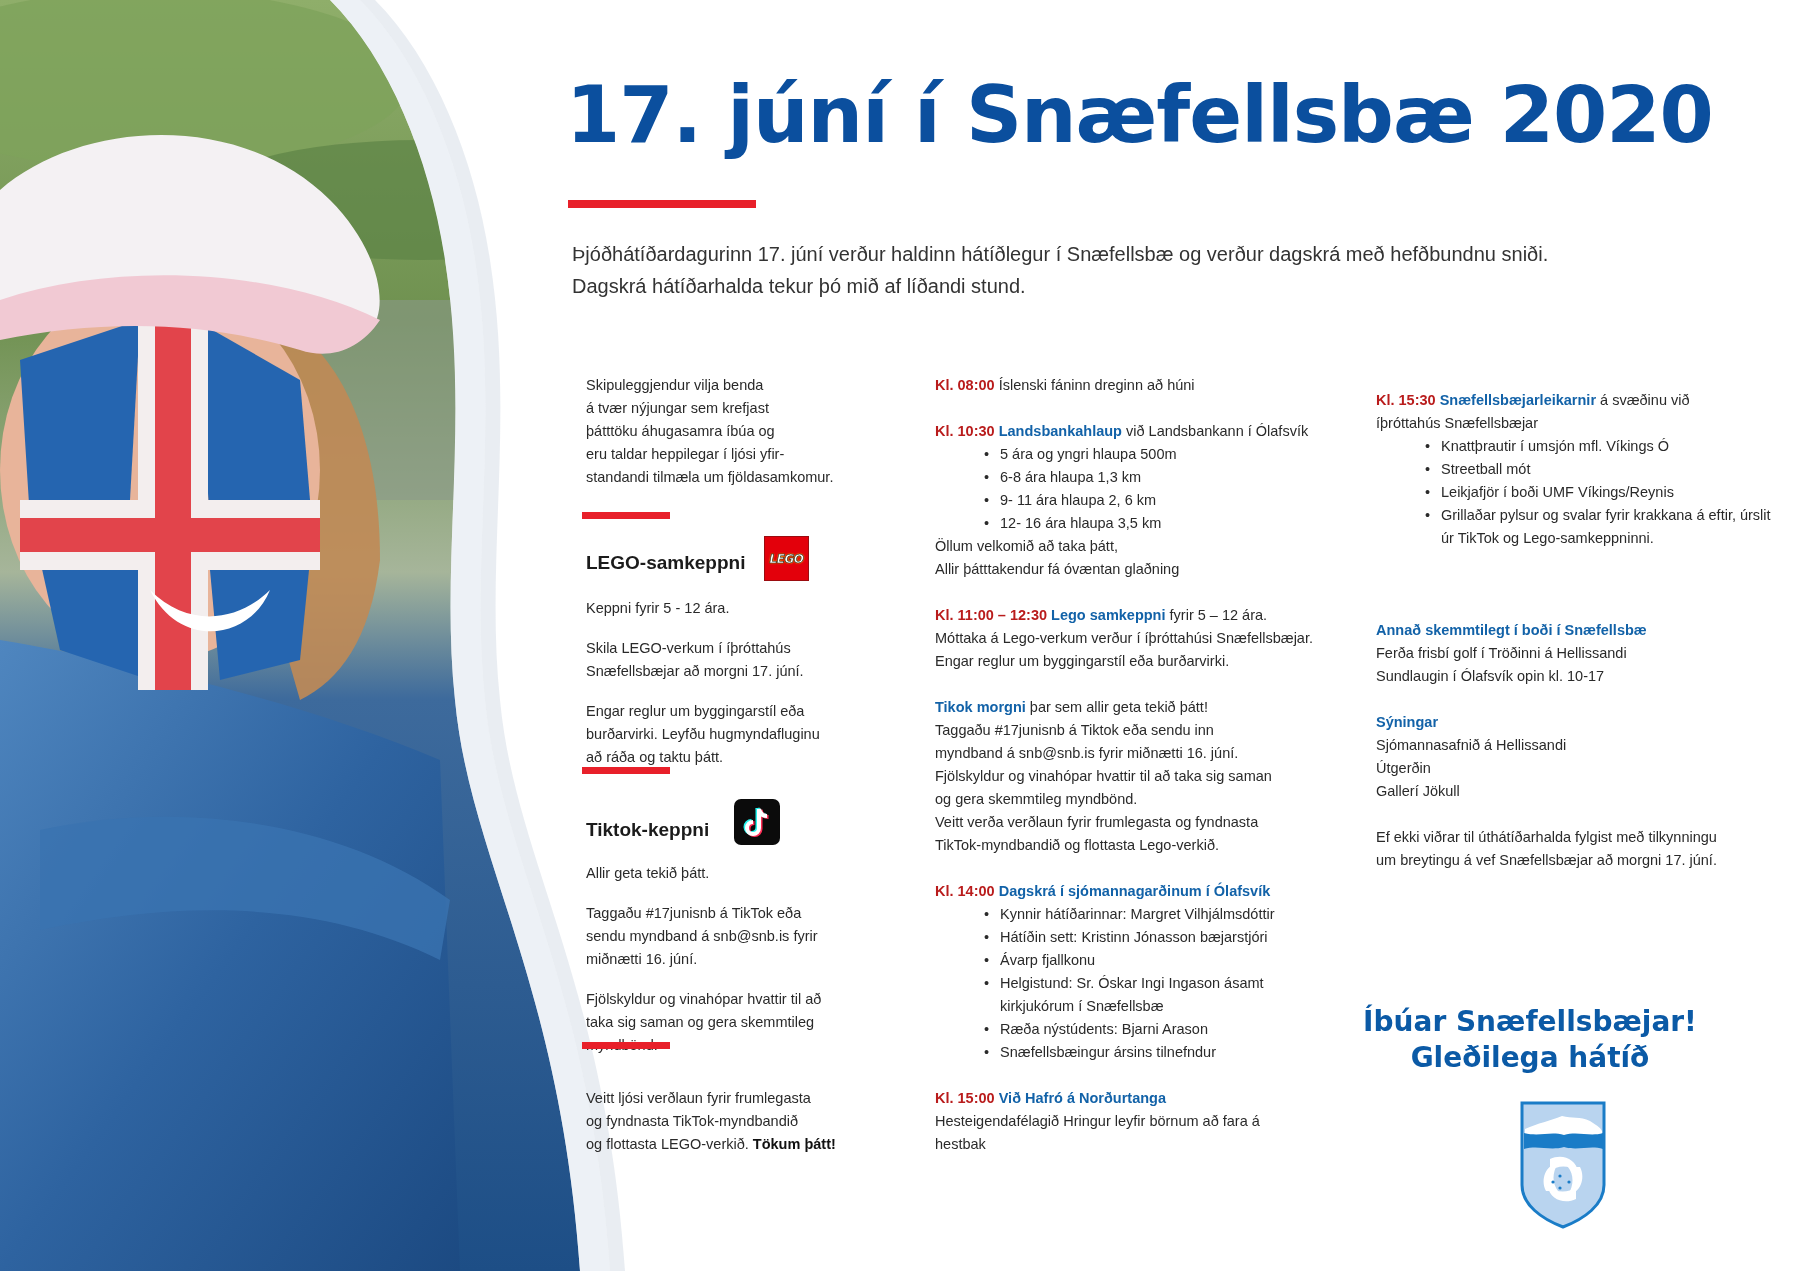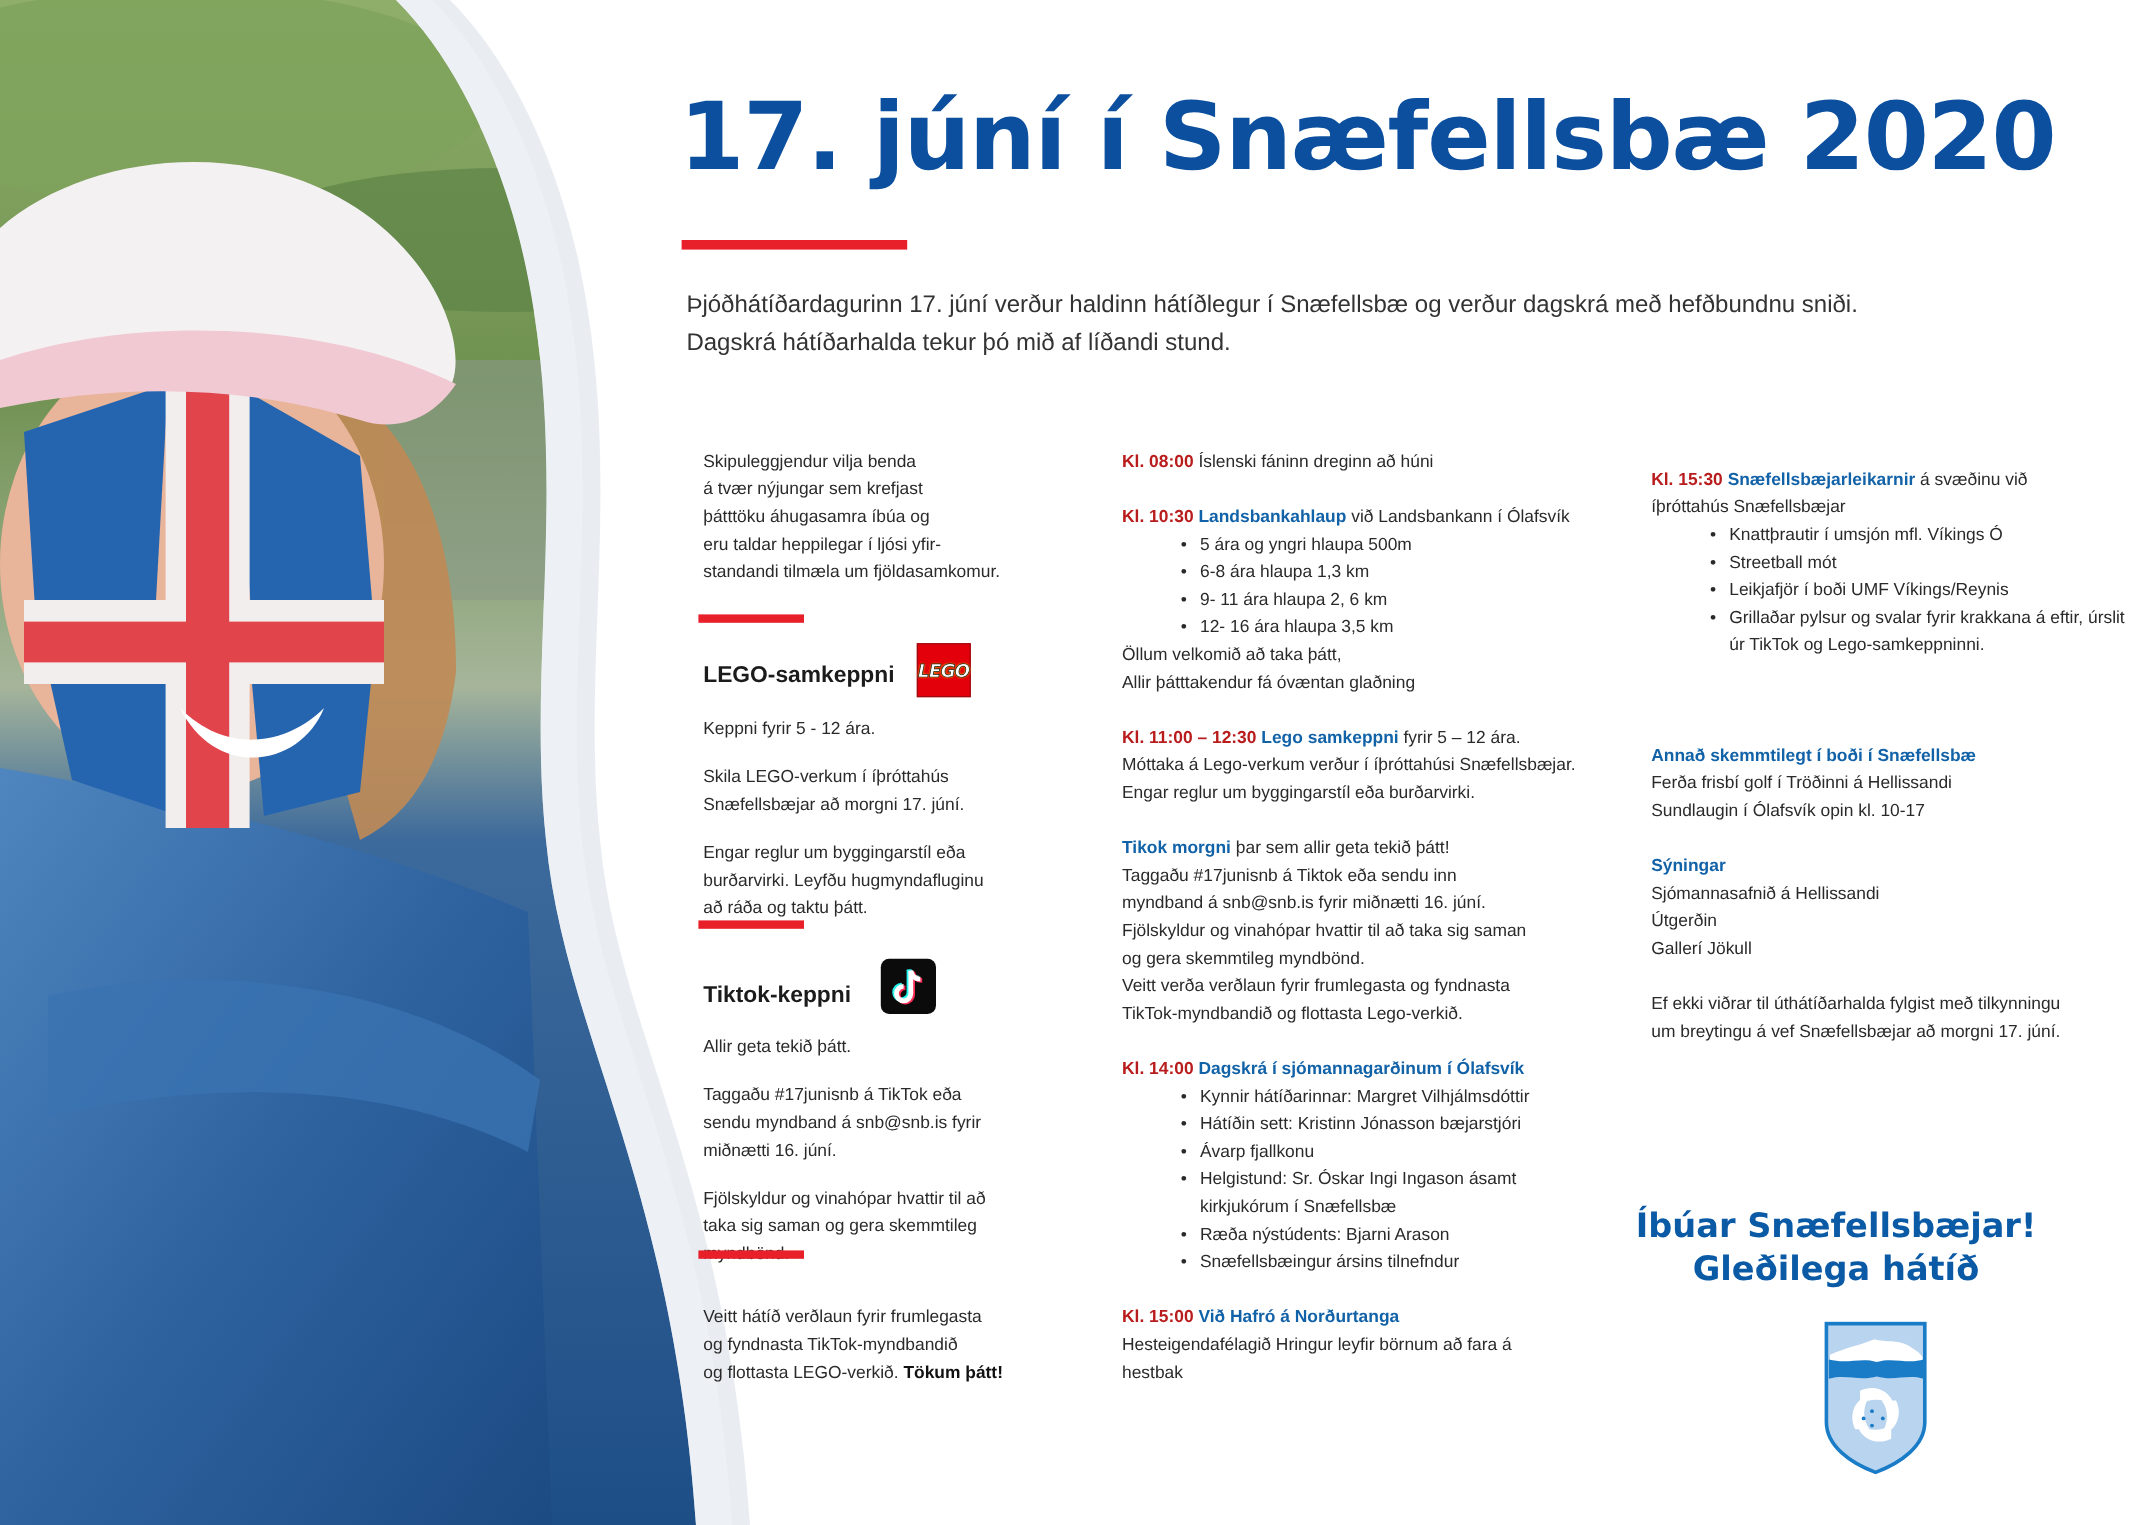--- a/index.html
+++ b/index.html
@@ -106,21 +106,21 @@
   <p>á tvær nýjungar sem krefjast</p>
   <p>þátttöku áhugasamra íbúa og</p>
   <p>eru taldar heppilegar í ljósi yfir-</p>
   <p>standandi tilmæla um fjöldasamkomur.</p>
 </div>
 
 <div class="redbar" style="left:582px; top:512px; width:88px; height:7px;"></div>
 
 <div class="abs sec-head" style="left:586px; top:552px;">LEGO-samkeppni</div>
 <div class="abs" style="left:764px; top:536px; width:45px; height:45px; background:#e3000b; border:1px solid #9b0c10; box-sizing:border-box; display:flex; align-items:center; justify-content:center;">
-  <span style="font-family:'DejaVu Sans',sans-serif; font-weight:bold; font-style:italic; font-size:15px; color:#fff; -webkit-text-stroke:0.6px #111; text-shadow:0 0 1px #f5c400, 0 0 2px #f5c400; letter-spacing:-0.5px;">LEGO</span>
+  <span style="font-family:'DejaVu Sans',sans-serif; font-weight:bold; font-style:italic; font-size:12px; color:#fff; -webkit-text-stroke:0.6px #111; text-shadow:0 0 1px #f5c400, 0 0 2px #f5c400; letter-spacing:-0.5px;">LEGO</span>
 </div>
 
 <div class="col left-col small" style="top:597px;">
   <p>Keppni fyrir 5 - 12 ára.</p>
   <div style="height:17px"></div>
   <p>Skila LEGO-verkum í íþróttahús</p>
   <p>Snæfellsbæjar að morgni 17. júní.</p>
   <div style="height:17px"></div>
   <p>Engar reglur um byggingarstíl eða</p>
   <p>burðarvirki. Leyfðu hugmyndafluginu</p>
@@ -149,21 +149,21 @@
   <p>miðnætti 16. júní.</p>
   <div style="height:17px"></div>
   <p>Fjölskyldur og vinahópar hvattir til að</p>
   <p>taka sig saman og gera skemmtileg</p>
   <p>myndbönd.</p>
 </div>
 
 <div class="redbar" style="left:582px; top:1042px; width:88px; height:7px;"></div>
 
 <div class="col left-col" style="top:1087px;">
-  <p>Veitt hátíð verðlaun fyrir frumlegasta</p>
+  <p>Veitt ljósi verðlaun fyrir frumlegasta</p>
   <p>og fyndnasta TikTok-myndbandið</p>
   <p><span>og flottasta LEGO-verkið.</span> <span class="bold">Tökum þátt!</span></p>
 </div>
 
 <div class="col mid-col">
 
   <div>
     <p><span class="kl">Kl. 08:00</span> <span>Íslenski fáninn dreginn að húni</span></p>
   </div>
   <div class="gap"></div>

